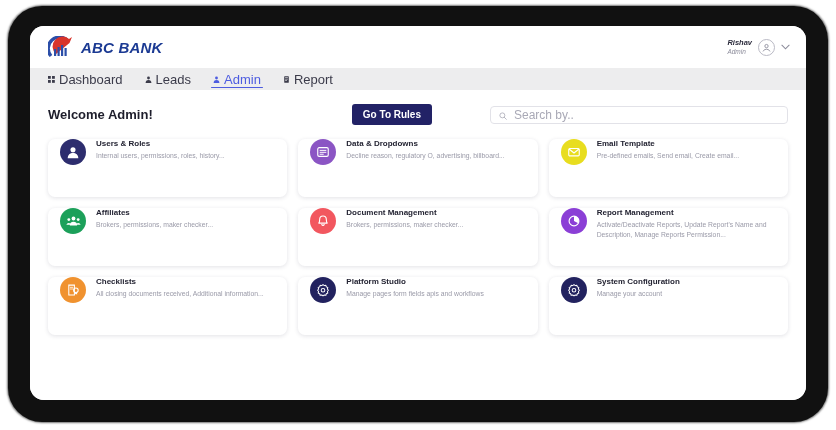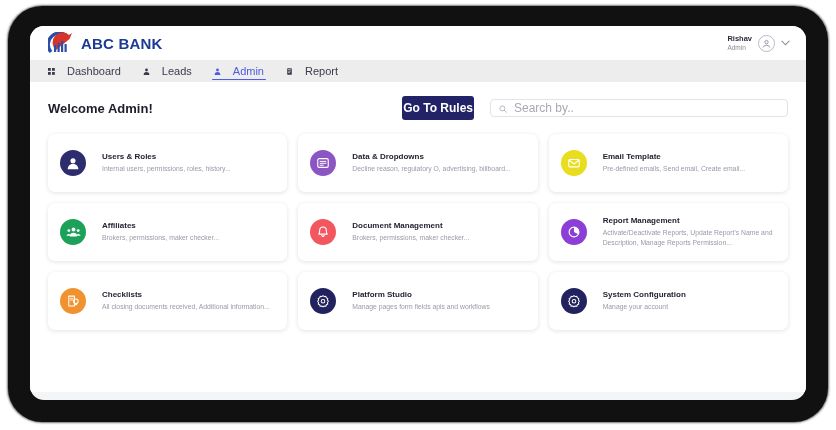--- a/index.html
+++ b/index.html
@@ -32,27 +32,28 @@
     top: 20px;
     width: 776px;
     height: 374px;
     background: #f4f5f7;
     border-radius: 14px;
     overflow: hidden;
   }
 
   
   .app-header {
-    height: 34px;
+    height: 42px;
     background: #ffffff;
     display: flex;
     align-items: center;
     justify-content: space-between;
     padding: 0 16px 0 18px;
     box-sizing: border-box;
+    font-style: italic;
   }
   .brand {
     display: flex;
     align-items: center;
     gap: 7px;
   }
   .brand-mark {
     width: 26px;
     height: 22px;
     position: relative;
@@ -103,24 +104,24 @@
     height: 22px;
     background: #ededee;
     display: flex;
     align-items: stretch;
     padding-left: 18px;
     box-sizing: border-box;
   }
   .nav-item {
     display: flex;
     align-items: center;
-    gap: 12px;
+    gap: 4px;
     padding: 0 11px 0 0;
     margin-right: 11px;
-    font-size: 11px;
+    font-size: 13px;
     color: #3b3b4a;
     position: relative;
     cursor: pointer;
   }
   .nav-item .nav-ico {
     display: flex;
     align-items: center;
     color: #3b3b4a;
   }
   .nav-item.active { color: #4d5ce0; }
@@ -140,35 +141,36 @@
   .page-body {
     background: #ffffff;
     height: 310px;
     padding: 14px 18px 0 18px;
     box-sizing: border-box;
   }
   .page-toolbar {
     display: flex;
     align-items: center;
     margin-bottom: 14px;
+    gap: 42px;
   }
   .page-title {
     font-size: 13px;
     font-weight: bold;
     color: #1d1d2b;
     flex: 1;
   }
   .rules-button {
     background: #222266;
     color: #ffffff;
-    font-size: 12px;
+    font-size: 10px;
     font-weight: bold;
     border: none;
     border-radius: 3px;
-    padding: 5px 1px;
+    padding: 5px 11px;
     cursor: pointer;
     margin-right: 16px;
     font-family: "Liberation Sans", sans-serif;
     text-align: center;
   }
   .search-wrap {
     width: 298px;
     height: 18px;
     border: 1px solid #e2e2e8;
     border-radius: 4px;
@@ -195,24 +197,24 @@
     display: grid;
     grid-template-columns: repeat(3, 1fr);
     gap: 11px 11px;
   }
   .card {
     background: #ffffff;
     border-radius: 7px;
     box-shadow: 0 1px 4px rgba(30,30,60,0.13);
     height: 58px;
     display: flex;
-    align-items: center;
+    align-items: flex-start;
     padding: 0 12px;
     box-sizing: border-box;
-    gap: 16px;
+    gap: 10px;
     cursor: pointer;
   }
   .card-icon {
     width: 26px;
     height: 26px;
     border-radius: 50%;
     flex: none;
     display: flex;
     align-items: center;
     justify-content: center;

